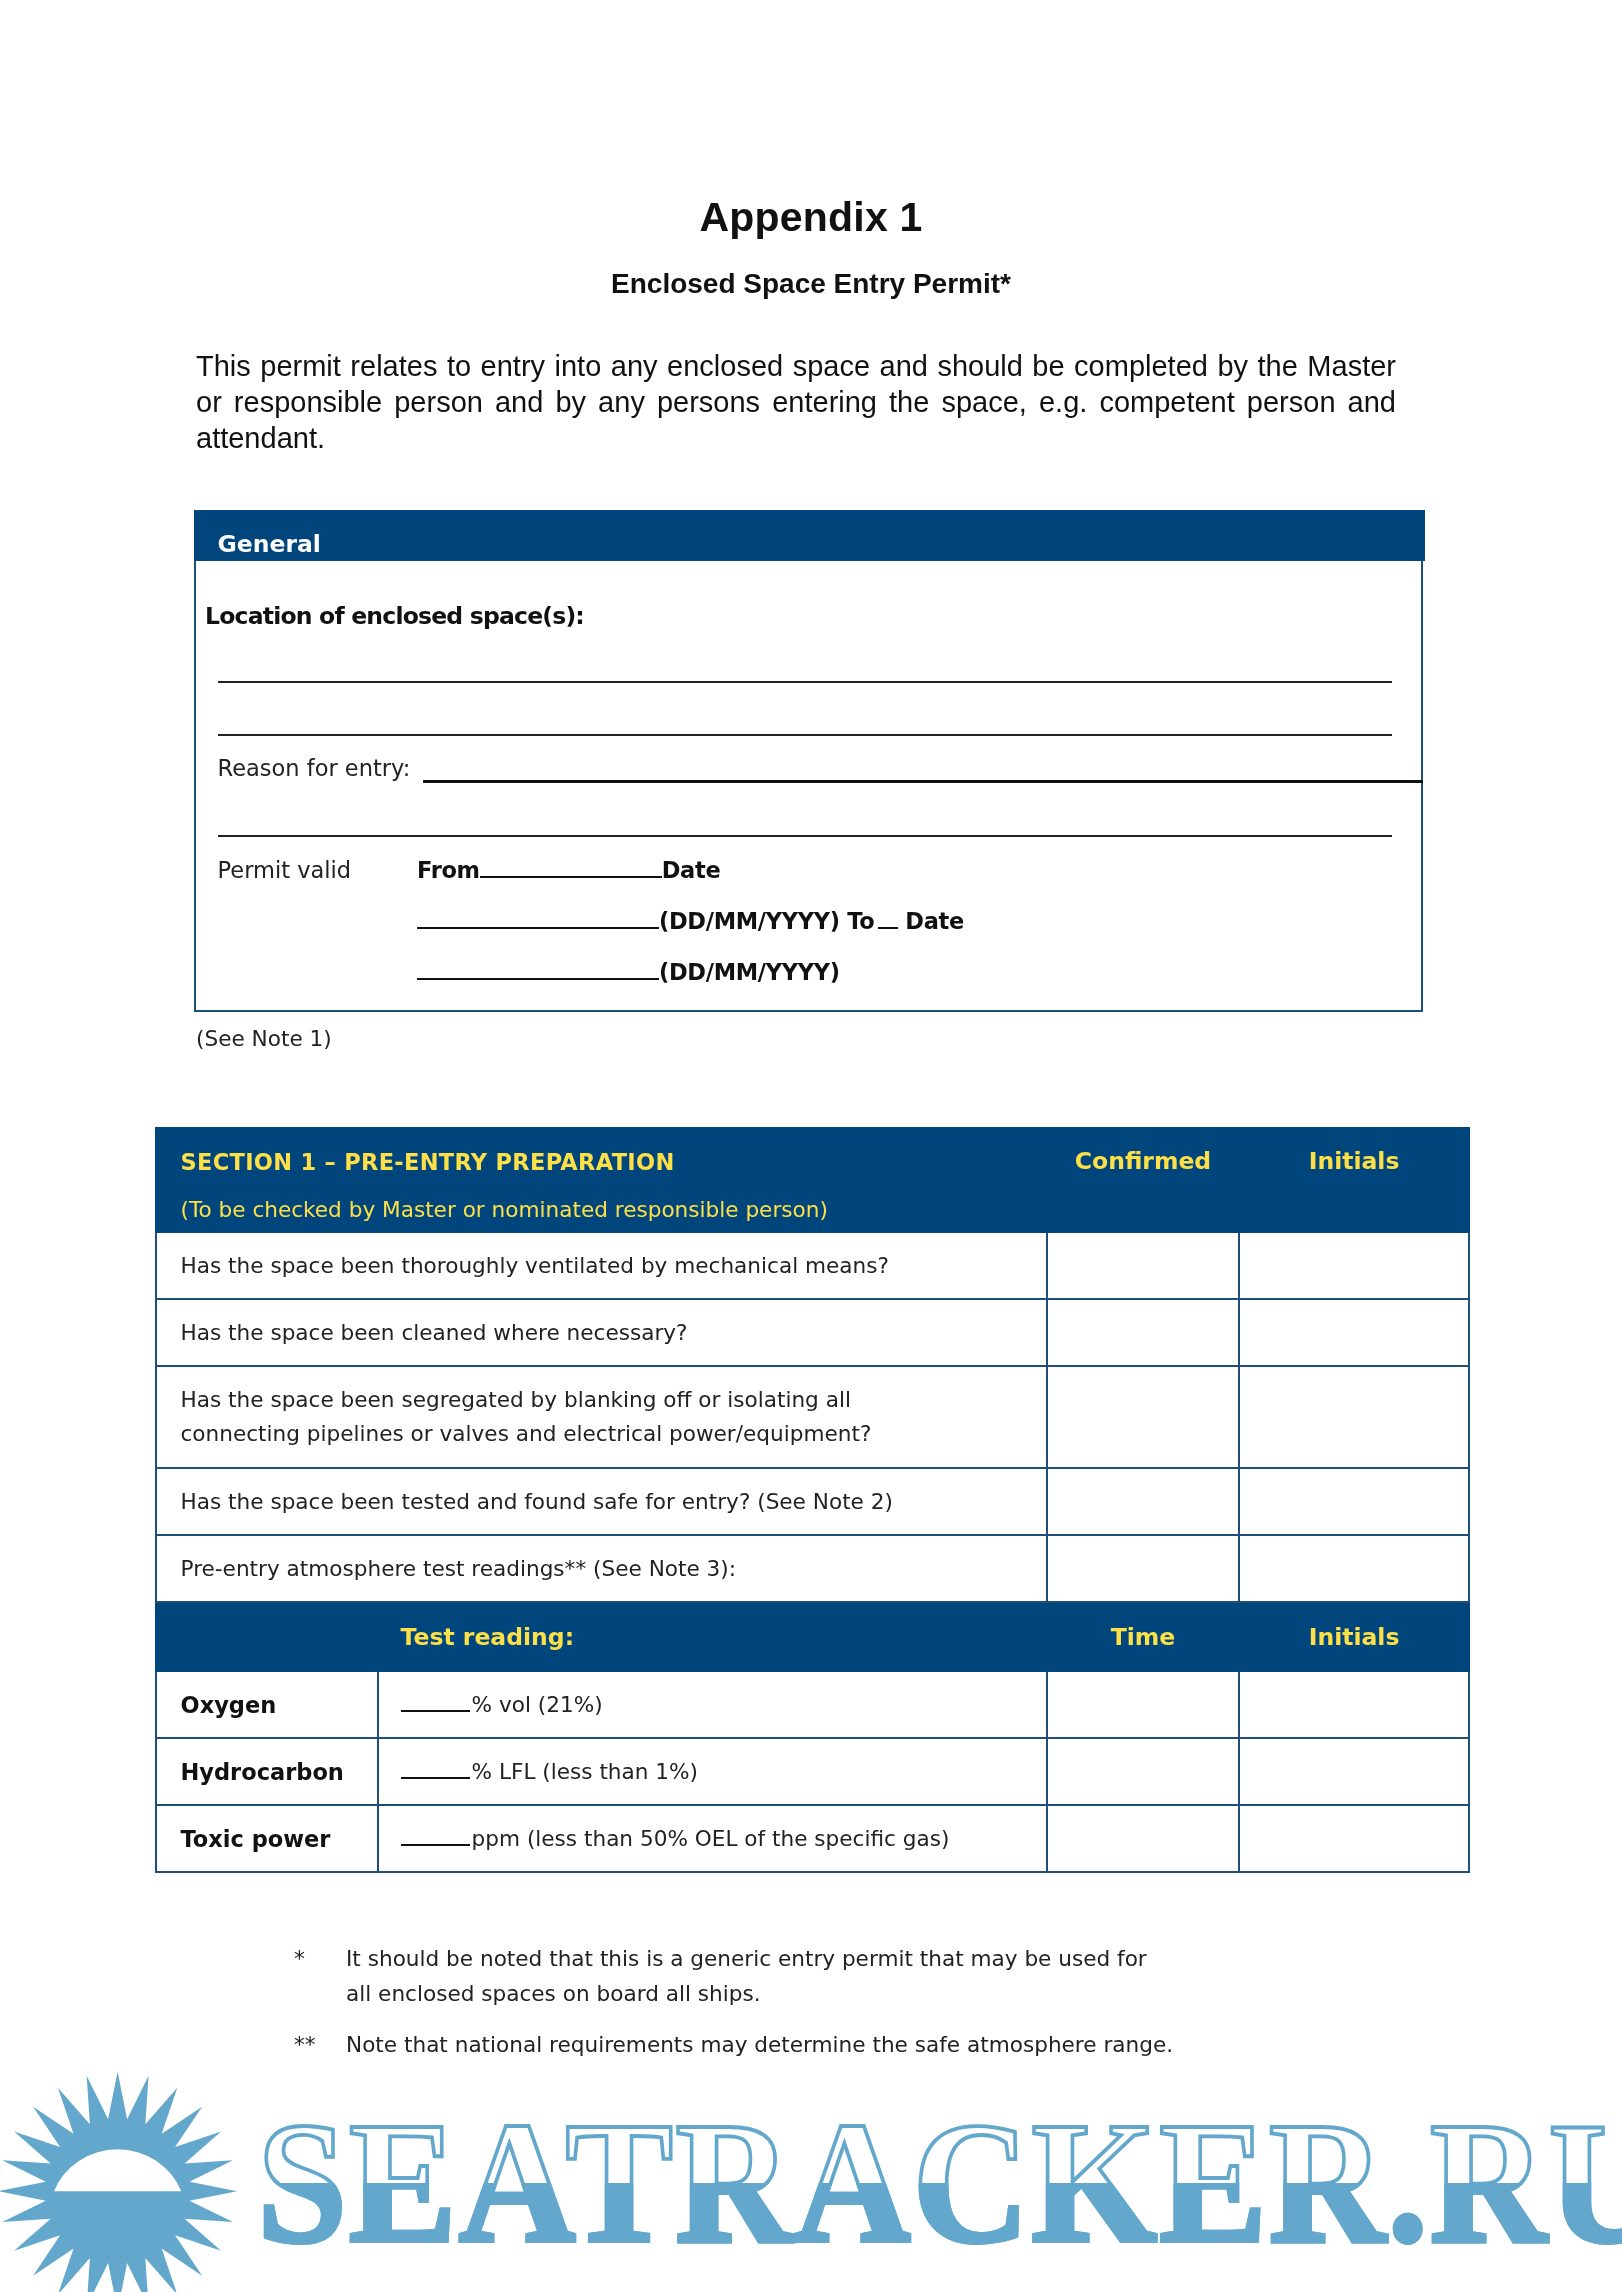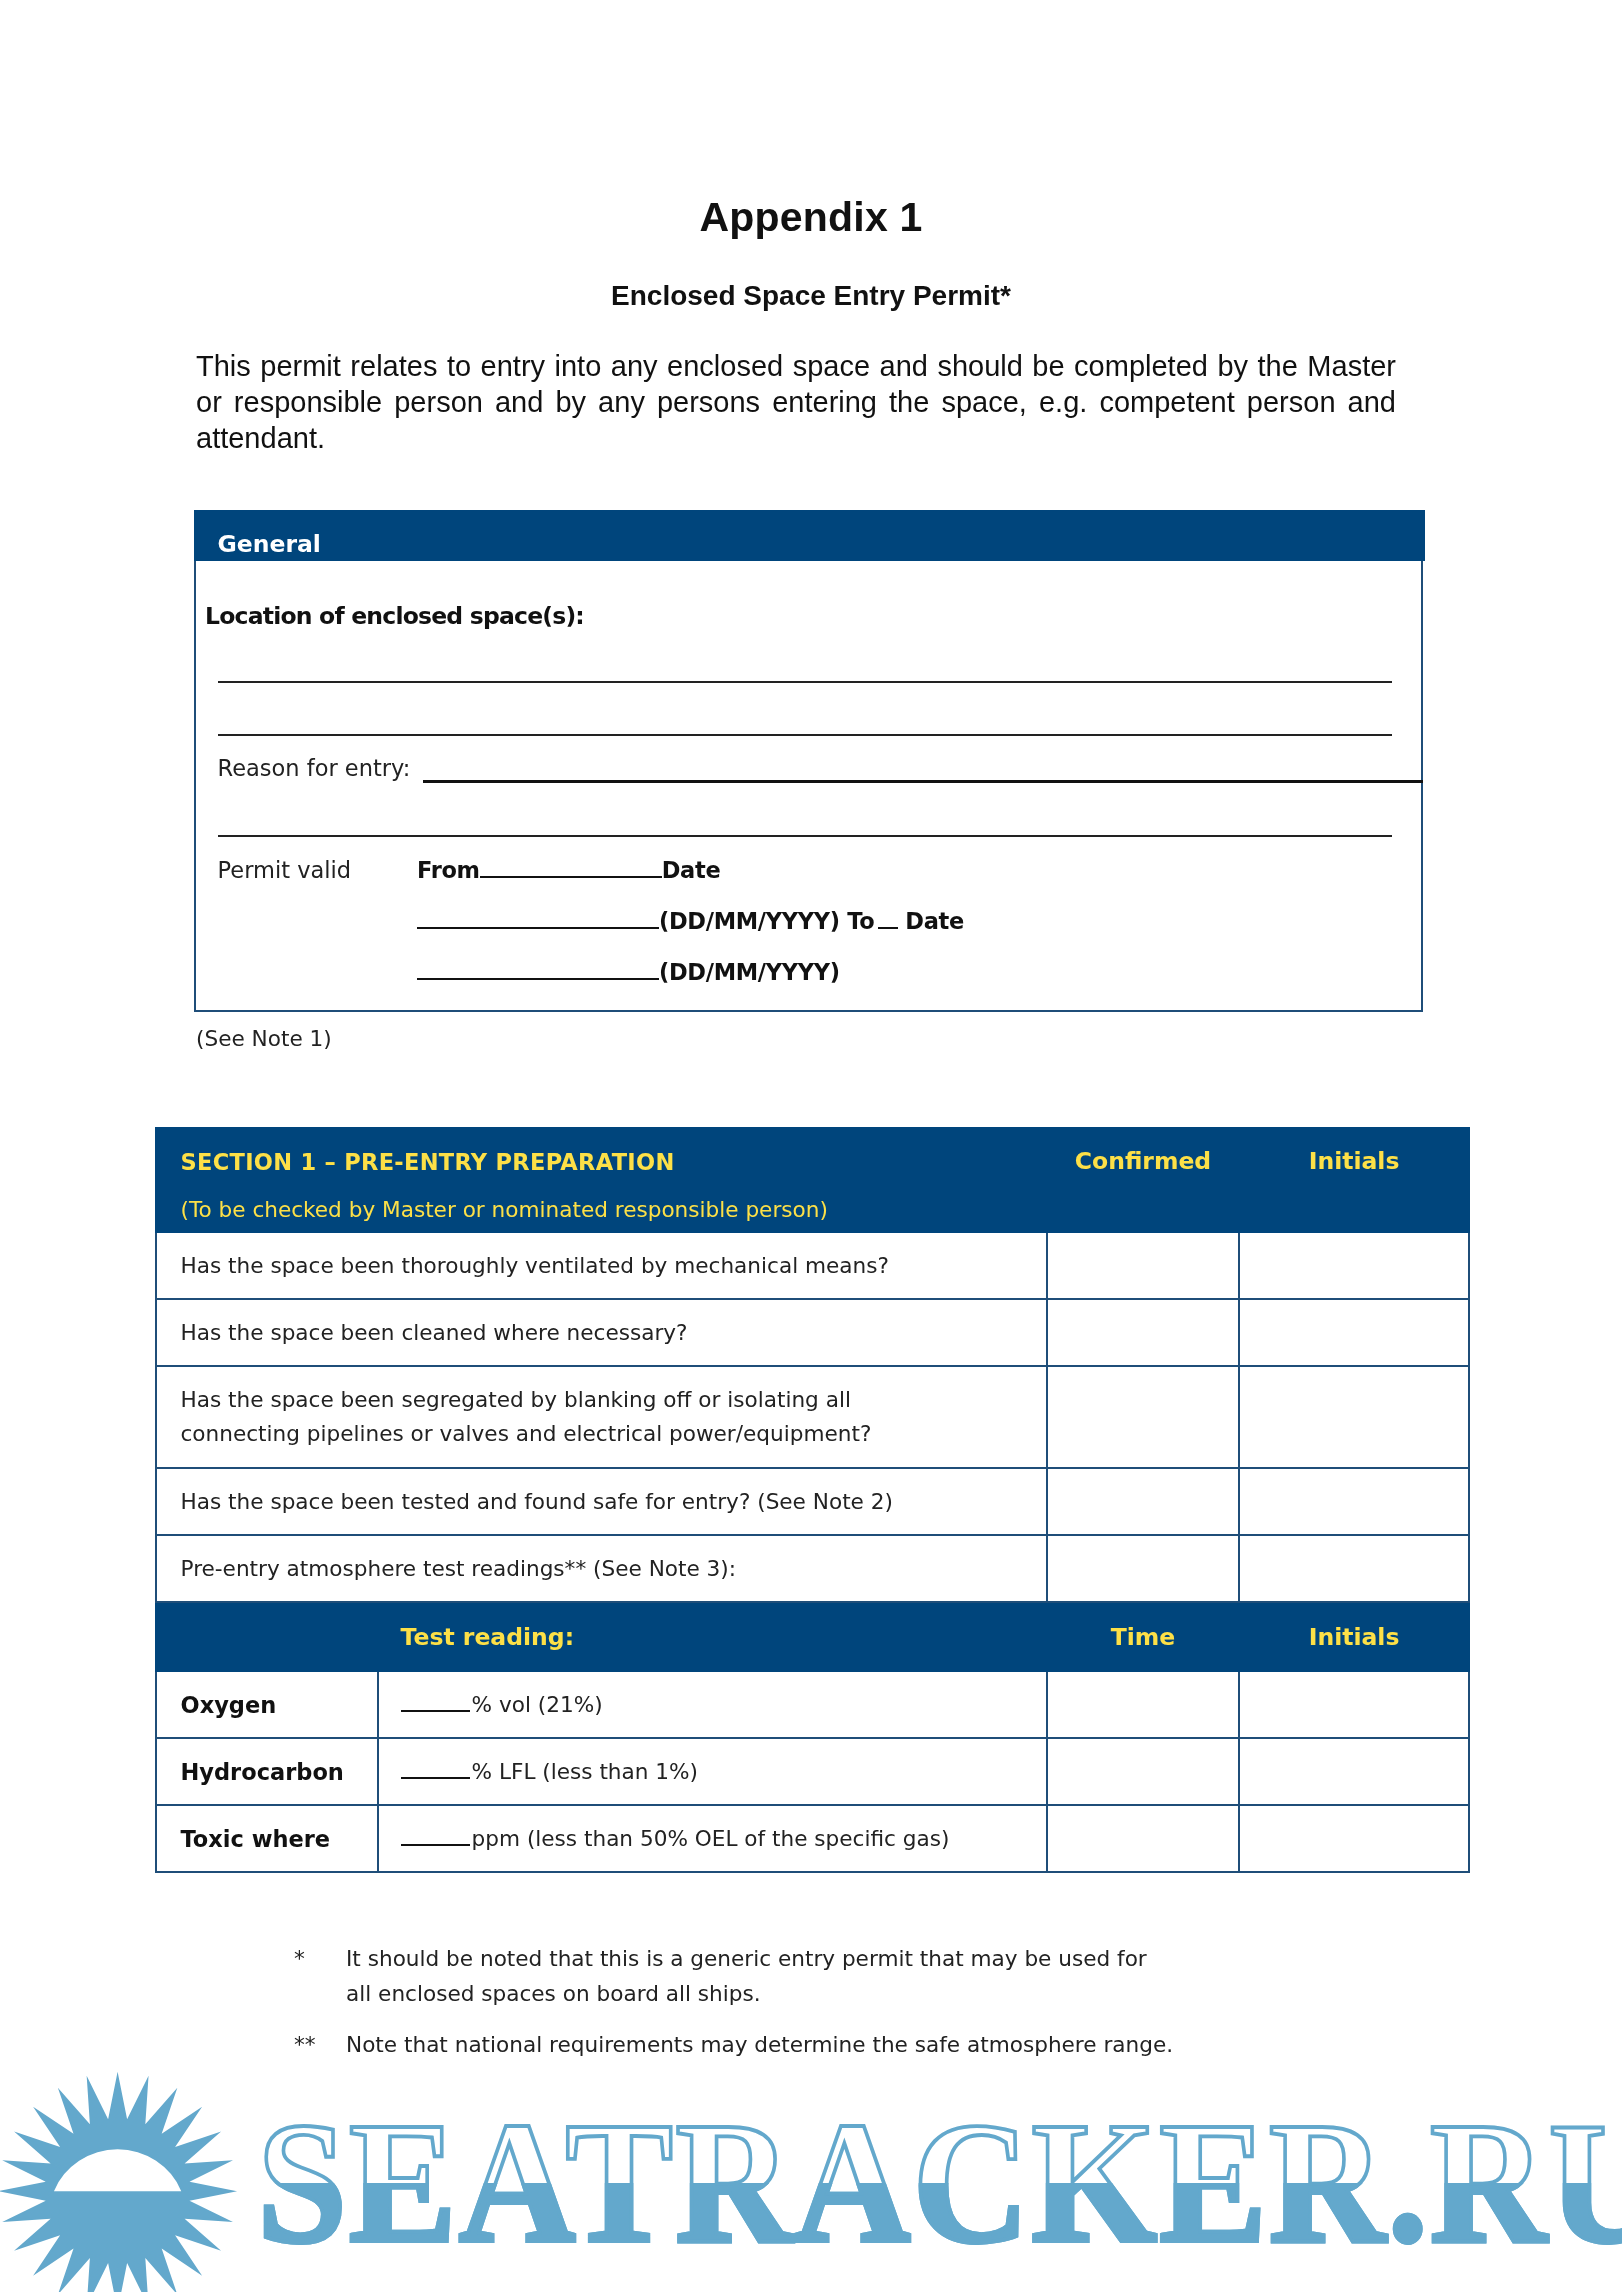--- a/index.html
+++ b/index.html
@@ -3,21 +3,21 @@
 <meta charset="utf-8">
 <style>
   html, body { margin: 0; padding: 0; background: #ffffff; }
   body { width: 1622px; height: 2293px; position: relative; overflow: hidden;
          font-family: "Liberation Sans", sans-serif; color: #111; }
   .abs { position: absolute; }
 
   
   .appendix-title { left: 0; width: 1622px; top: 194px; text-align: center;
     font-family: "Liberation Sans", sans-serif; font-weight: bold; font-size: 41px; letter-spacing: 0.2px; }
-  .permit-title { left: 0; width: 1622px; top: 280px; text-align: center;
+  .permit-title { left: 0; width: 1622px; top: 268px; text-align: center;
     font-family: "Liberation Sans", sans-serif; font-weight: bold; font-size: 28px; }
   .intro { left: 196px; width: 1200px; top: 348px; font-size: 29px; line-height: 36px;
     text-align: justify; text-align-last: left; }
 
   
   .cal { font-family: "DejaVu Sans", sans-serif; }
 
   
   .general { left: 194px; top: 510px; width: 1229px; height: 502px; border: 2px solid #1f4e79; box-sizing: border-box; }
   .general-head { position: absolute; left: -2px; top: -2px; width: 1231px; height: 51px; background: #00457c;
@@ -156,21 +156,21 @@
     <td></td>
     <td></td>
   </tr>
   <tr style="height:67px;">
     <td class="gas">Hydrocarbon</td>
     <td class="reading"><span class="blank"></span><span>% LFL (less than 1%)</span></td>
     <td></td>
     <td></td>
   </tr>
   <tr style="height:67px;">
-    <td class="gas">Toxic where</td>
+    <td class="gas">Toxic power</td>
     <td class="reading"><span class="blank"></span><span>ppm (less than 50% OEL of the specific gas)</span></td>
     <td></td>
     <td></td>
   </tr>
 </tbody>
   </table>
 
 <div class="abs fn cal" style="top:1941px; width:1039px; height:78px;">
   <span class="mark">*</span>
   <div class="text">

